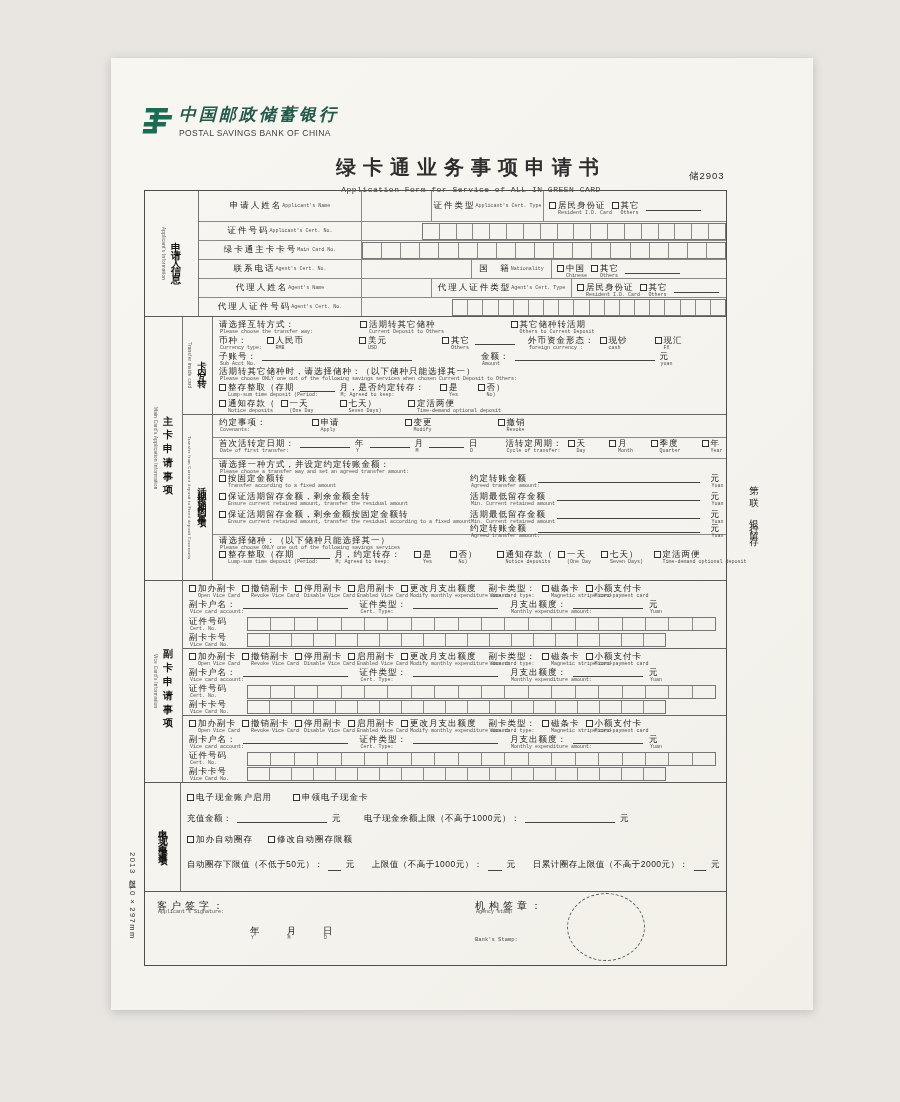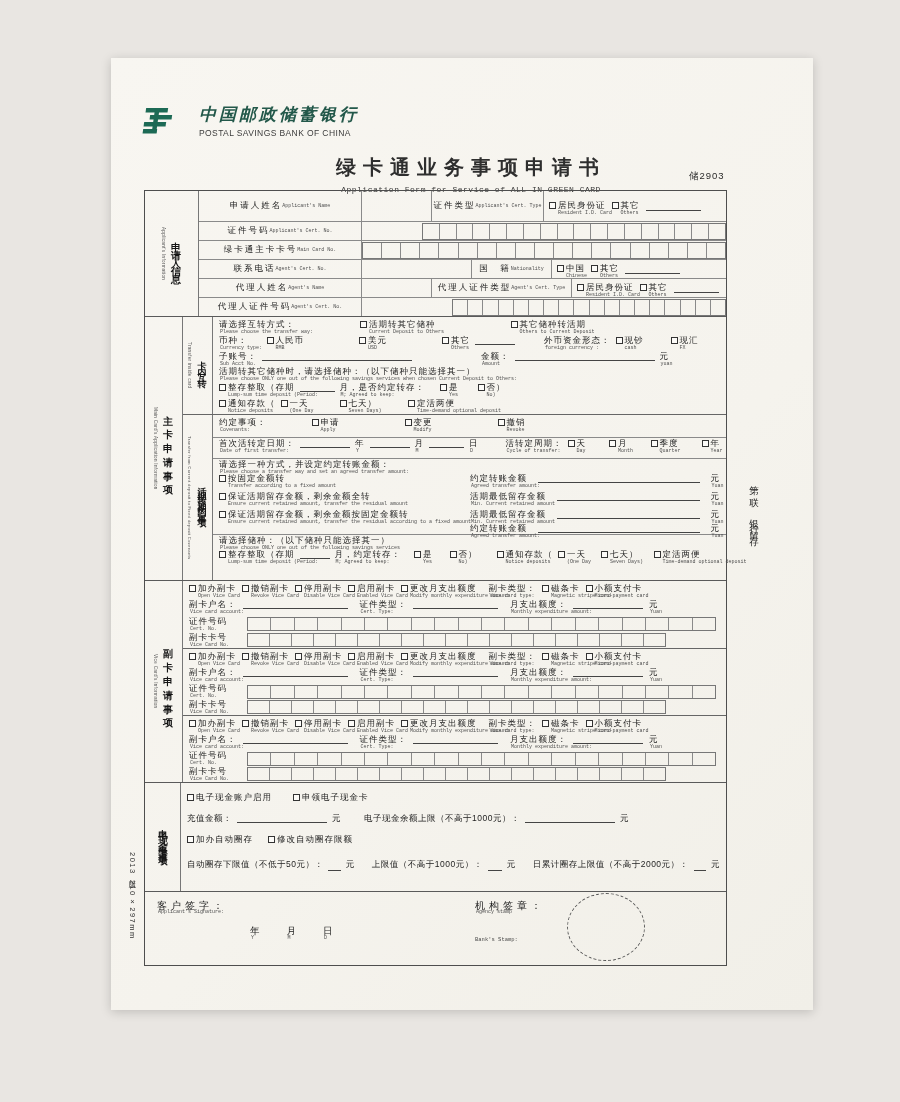--- a/index.html
+++ b/index.html
@@ -1,20 +1,20 @@
 <!DOCTYPE html>
 <html><head>
 <meta charset="utf-8">
 <style>
 *{margin:0;padding:0;box-sizing:border-box}
 html,body{width:900px;height:1102px}
 body{background:#e9e6e2;font-family:"Liberation Sans",sans-serif;position:relative;overflow:hidden}
 .paper{position:absolute;left:111px;top:58px;width:702px;height:952px;background:linear-gradient(135deg,#f8f6f1 0%,#f5f3ed 60%,#f1efe8 100%);box-shadow:0 2px 10px rgba(0,0,0,.18)}
 
-.logo{position:absolute;left:28px;top:44px;display:flex;align-items:center;gap:24px}
+.logo{position:absolute;left:28px;top:44px;display:flex;align-items:center;gap:4px}
 .logo svg{display:block}
 .bank-cn{font-family:"DejaVu Serif",serif;font-style:italic;font-weight:bold;font-size:17px;letter-spacing:3px;color:#23584a}
 .bank-en{font-size:8.5px;letter-spacing:.4px;color:#3c3c3c;margin-top:2px}
 .title-wrap{position:absolute;left:170px;top:96px;width:380px;text-align:center}
 .title{font-size:20px;font-weight:bold;letter-spacing:7px;color:#2e2e2e}
 .subtitle{font-family:"Liberation Mono",monospace;font-size:8px;letter-spacing:.5px;color:#3a3a3a;margin-top:4px;white-space:nowrap}
 .form-code{position:absolute;left:578px;top:112px;font-size:9.5px;color:#2a2a2a;letter-spacing:1px}
 
 .form{position:absolute;left:33px;top:132px;width:583px;border:1.5px solid #4e4e4e;background:transparent}
 .sec{display:flex;border-top:1.2px solid #5a5a5a}
@@ -334,21 +334,21 @@
                   </span>
                 </span>
               <span style="margin-left:50px" class="ck">
                   <i class="box"></i>
                   <span class="ct">
                     <span class="cn">其它</span>
                     <span class="en">Others</span>
                   </span>
                 </span>
               <i class="ul w40"></i>
-              <span class="seg" style="margin-left:24px">
+              <span class="seg" style="margin-left:8px">
                   <span class="cn">外币资金形态：</span>
                   <span class="en">foreign currency :</span>
                 </span>
               <span class="ck">
                   <i class="box"></i>
                   <span class="ct">
                     <span class="cn">现钞</span>
                     <span class="en">cash</span>
                   </span>
                 </span>

